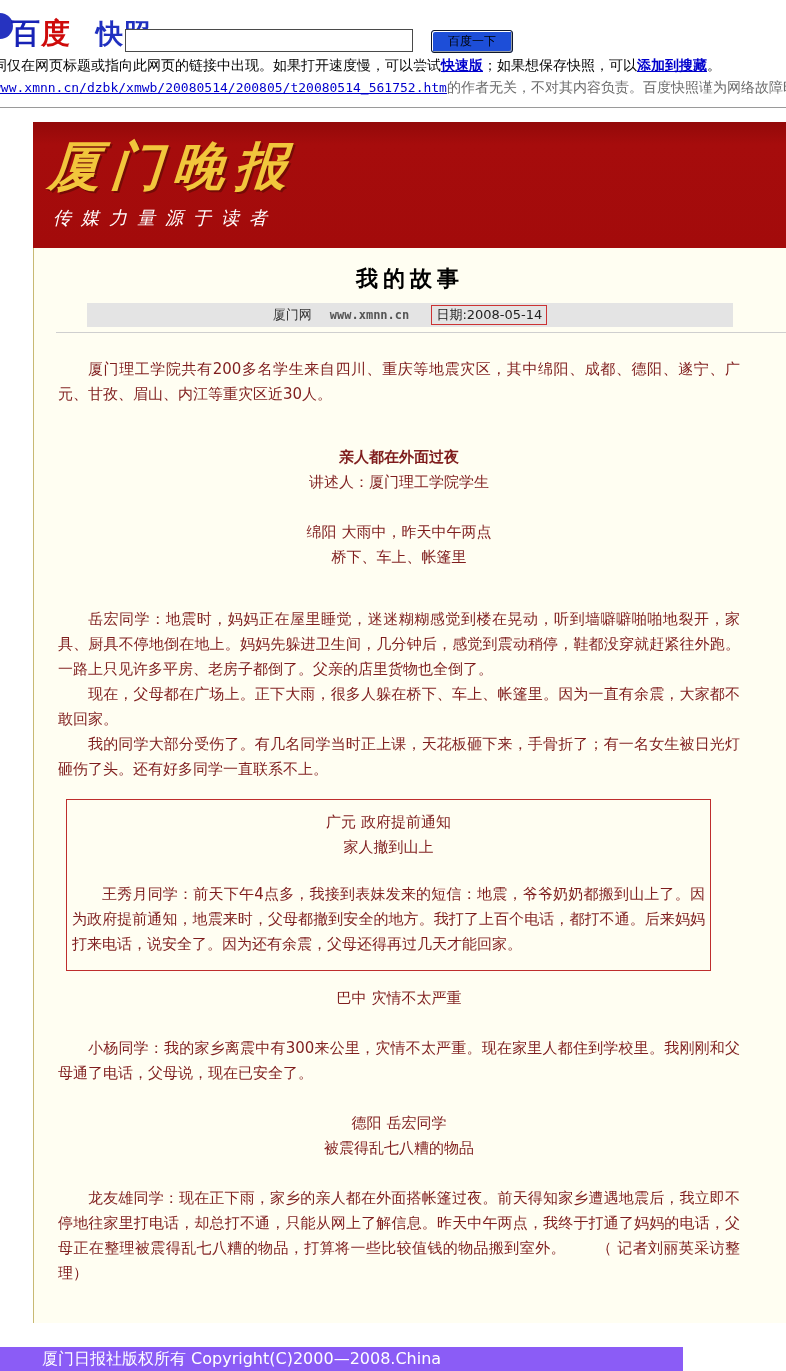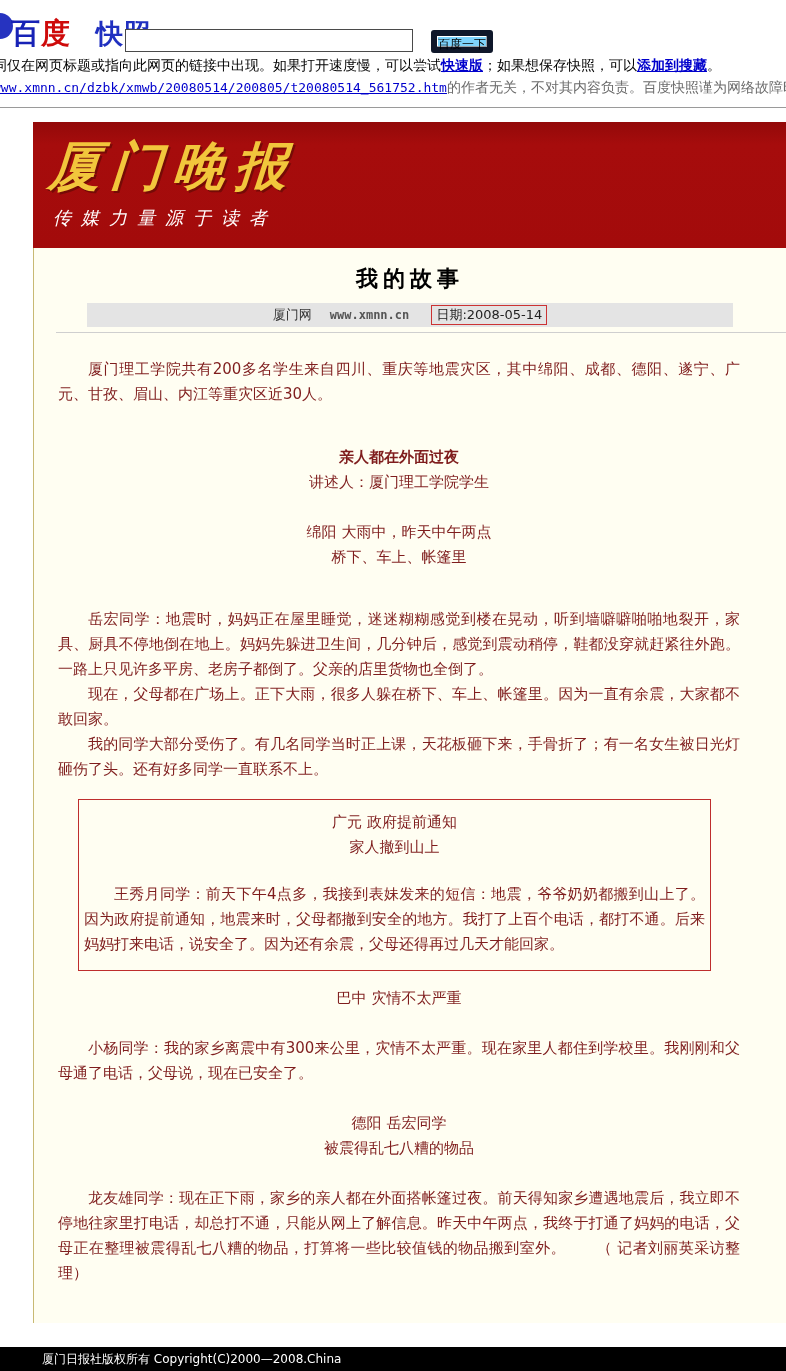--- a/index.html
+++ b/index.html
@@ -14,23 +14,23 @@
   .paw { position:absolute; left:-13px; top:13px; width:26px; height:26px; border-radius:50%; background:#2633C0; }
   .logo { position:absolute; left:11px; top:14px; font-size:29px; font-weight:bold; letter-spacing:1px; white-space:nowrap; }
   .logo .bai { color:#1722B6; }
   .logo .du  { color:#CE0A0A; }
   .logo .kz  { color:#2030C0; margin-left:14px; font-size:27px; }
   .search-input {
     position:absolute; left:125px; top:29px; width:288px; height:23px;
     border:1px solid #4a4a4a; background:#fff; font-size:14px; padding:0 4px;
   }
   .search-btn {
-    position:absolute; left:431px; top:30px; width:62px; height:23px;
+    position:absolute; left:431px; top:30px; width:82px; height:23px;
     font-size:12px; font-family:"DejaVu Sans", sans-serif;
-    background:#7dd3fc; border:6px solid #0f172a; border-radius:3px;
+    background:#1d4ed8; border:1px solid #0f172a; border-radius:3px;
     box-shadow:inset -1px -1px 0 #9aa0a6, inset 1px 1px 0 #ffffff;
     cursor:pointer; color:#000;
   }
   .notice-line {
     position:absolute; left:-7px; top:56px; font-size:14px; color:#000;
     white-space:nowrap; line-height:18px;
   }
   .notice-line a { color:#0000CC; font-weight:bold; text-decoration:underline; }
   .url-line { position:absolute; left:-7px; top:78px; font-size:14px; white-space:nowrap; line-height:18px; }
   .url-line .url { color:#0000CC; text-decoration:underline; font-family:"DejaVu Sans Mono", monospace; font-size:13px; }
@@ -80,28 +80,28 @@
   .center { text-align:center; text-indent:0; }
   .b { font-weight:bold; }
 
   .intro { margin-top:24px; }
   .lead-headline { margin-top:38px; }
   .sec-gap-25 { margin-top:25px; }
   .sec-gap-23 { margin-top:37px; }
   .sec-gap-15 { margin-top:15px; }
 
   .red-box {
-    margin:17px 29px 0 20px; border:1px solid #BE2D2D;
+    margin:17px 29px 0 8px; border:1px solid #BE2D2D;
     padding:10px 5px 13px; background:transparent;
   }
   .red-box .para { margin-top:22px; }
 
   .bottom-bar {
-    position:absolute; left:0; bottom:0; width:786px; height:24px;
-    background:#000000; color:#ffffff; font-size:12px; line-height:24px;
+    position:absolute; left:0; bottom:0; width:683px; height:24px;
+    background:#8b5cf6; color:#ffffff; font-size:16px; line-height:24px;
     padding-left:42px; white-space:nowrap;
   }
 </style>
 </head>
 <body>
 
 <div class="baidu-bar">
   <div class="paw"></div>
   <div class="logo">
     <span class="bai">百</span><span class="du">度</span>

